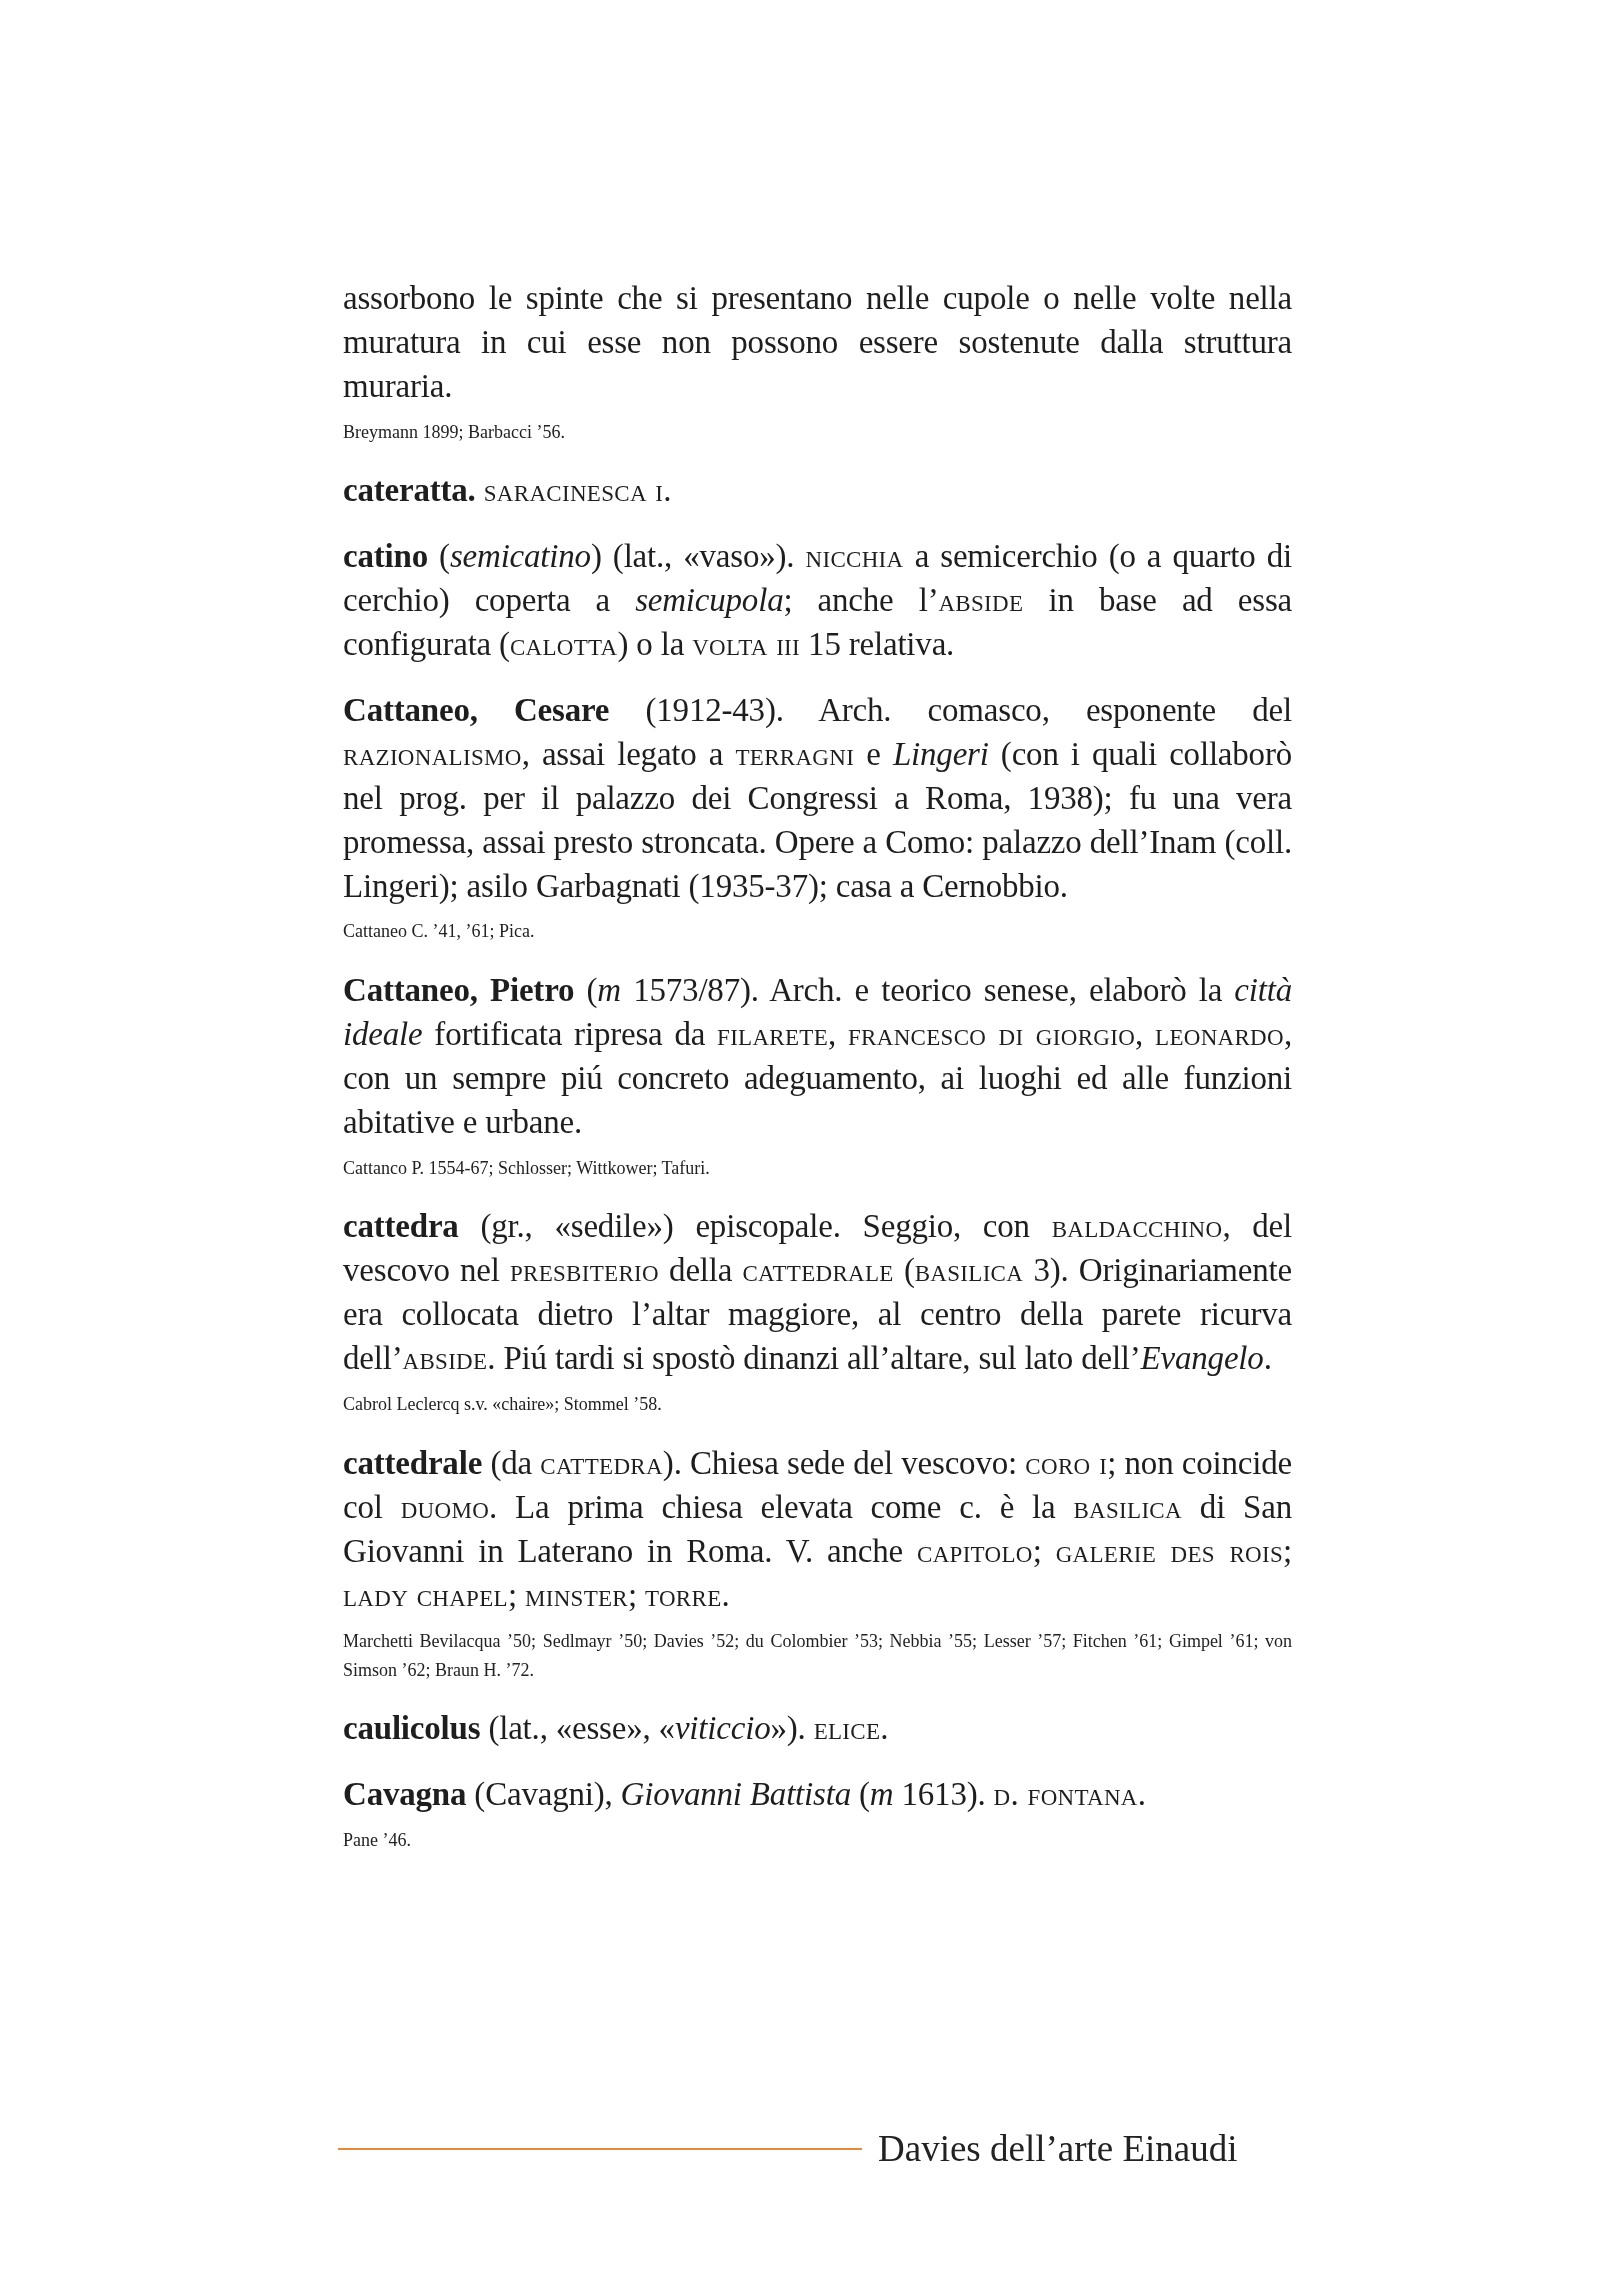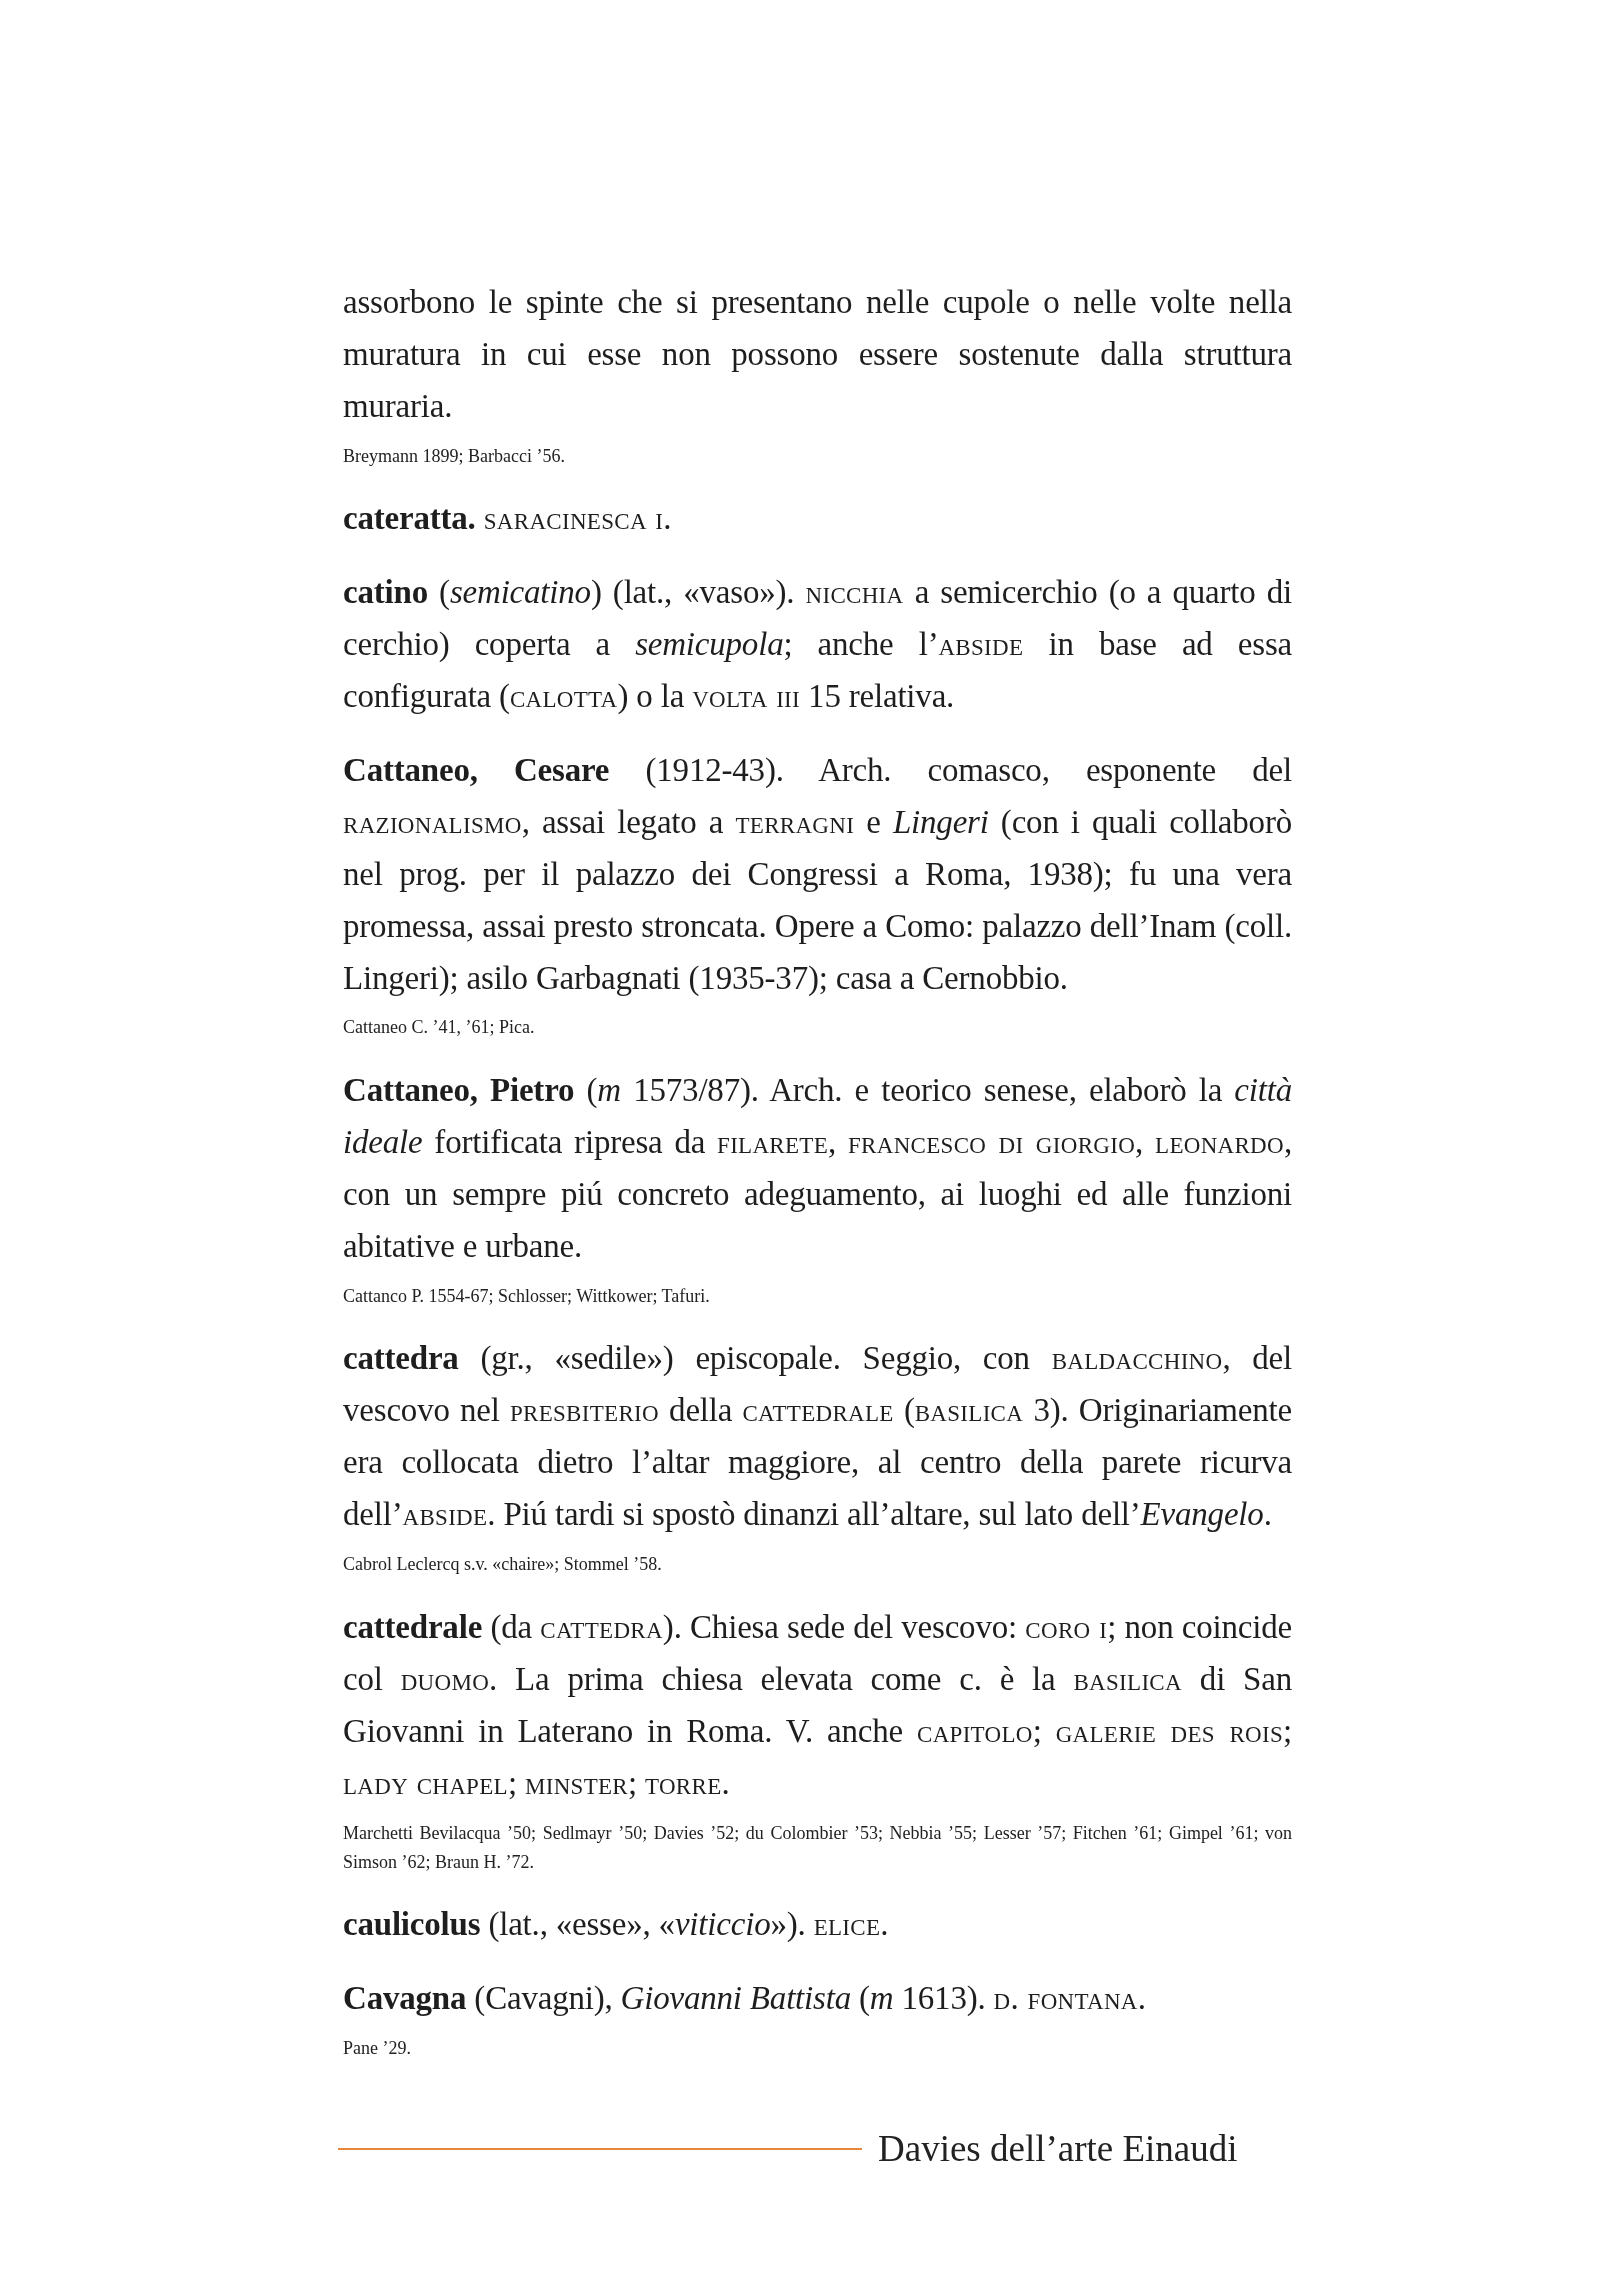--- a/index.html
+++ b/index.html
@@ -1,19 +1,19 @@
 <!DOCTYPE html>
 <html><head>
 <meta charset="utf-8">
 <style>
   html, body { margin:0; padding:0; background:#ffffff; }
   body { width:1620px; height:2293px; position:relative; overflow:hidden;
          font-family:"Liberation Serif","DejaVu Serif",serif; color:#1e1e1e; }
   #page { position:absolute; left:343px; top:276px; width:949px; }
-  .para { font-size:33px; line-height:52px; text-align:justify; margin:0; letter-spacing:-0.2px; }
+  .para { font-size:33px; line-height:44px; text-align:justify; margin:0; letter-spacing:-0.2px; }
   .biblio { font-size:18px; line-height:29px; margin:0; text-align:justify; color:#222; }
   .entry { margin-top:21.6px; }
   .entry .biblio { margin-top:9.8px; }
   .first { margin-top:0; }
   .b { font-weight:bold; }
   .i { font-style:italic; }
   .sc { font-variant:small-caps; text-transform:lowercase; letter-spacing:0.3px; }
   #footer-rule { position:absolute; left:338px; top:2148px; width:524px; height:2px; background:#e8883a; }
   #footer-title { position:absolute; left:878px; top:2129px; font-size:37px; line-height:39px; color:#222; white-space:nowrap; }
 </style>
@@ -45,19 +45,19 @@
     </div>
     <div class="entry">
       <p class="para"><span class="b">cattedrale</span><span> (da </span><span class="sc">CATTEDRA</span><span>). Chiesa sede del vescovo: </span><span class="sc">CORO I</span><span>; non coincide col </span><span class="sc">DUOMO</span><span>. La prima chiesa elevata come c. è la </span><span class="sc">BASILICA</span><span> di San Giovanni in Laterano in Roma. V. anche </span><span class="sc">CAPITOLO</span><span>; </span><span class="sc">GALERIE DES ROIS</span><span>; </span><span class="sc">LADY CHAPEL</span><span>; </span><span class="sc">MINSTER</span><span>; </span><span class="sc">TORRE</span><span>.</span></p>
       <p class="biblio">Marchetti Bevilacqua ’50; Sedlmayr ’50; Davies ’52; du Colombier ’53; Nebbia ’55; Lesser ’57; Fitchen ’61; Gimpel ’61; von Simson ’62; Braun H. ’72.</p>
     </div>
     <div class="entry">
       <p class="para"><span class="b">caulicolus</span><span> (lat., «esse», «</span><span class="i">viticcio</span><span>»). </span><span class="sc">ELICE</span><span>.</span></p>
     </div>
     <div class="entry">
       <p class="para"><span class="b">Cavagna</span><span> (Cavagni), </span><span class="i">Giovanni Battista</span><span> (</span><span class="i">m</span><span> 1613). </span><span class="sc">D. FONTANA</span><span>.</span></p>
-      <p class="biblio">Pane ’29.</p>
+      <p class="biblio">Pane ’46.</p>
     </div>
   </div>
 
 <div id="footer-rule" style="background: rgb(232, 136, 58);"></div>
 <div id="footer-title">Davies dell’arte Einaudi</div>
 
 
 </body></html>

